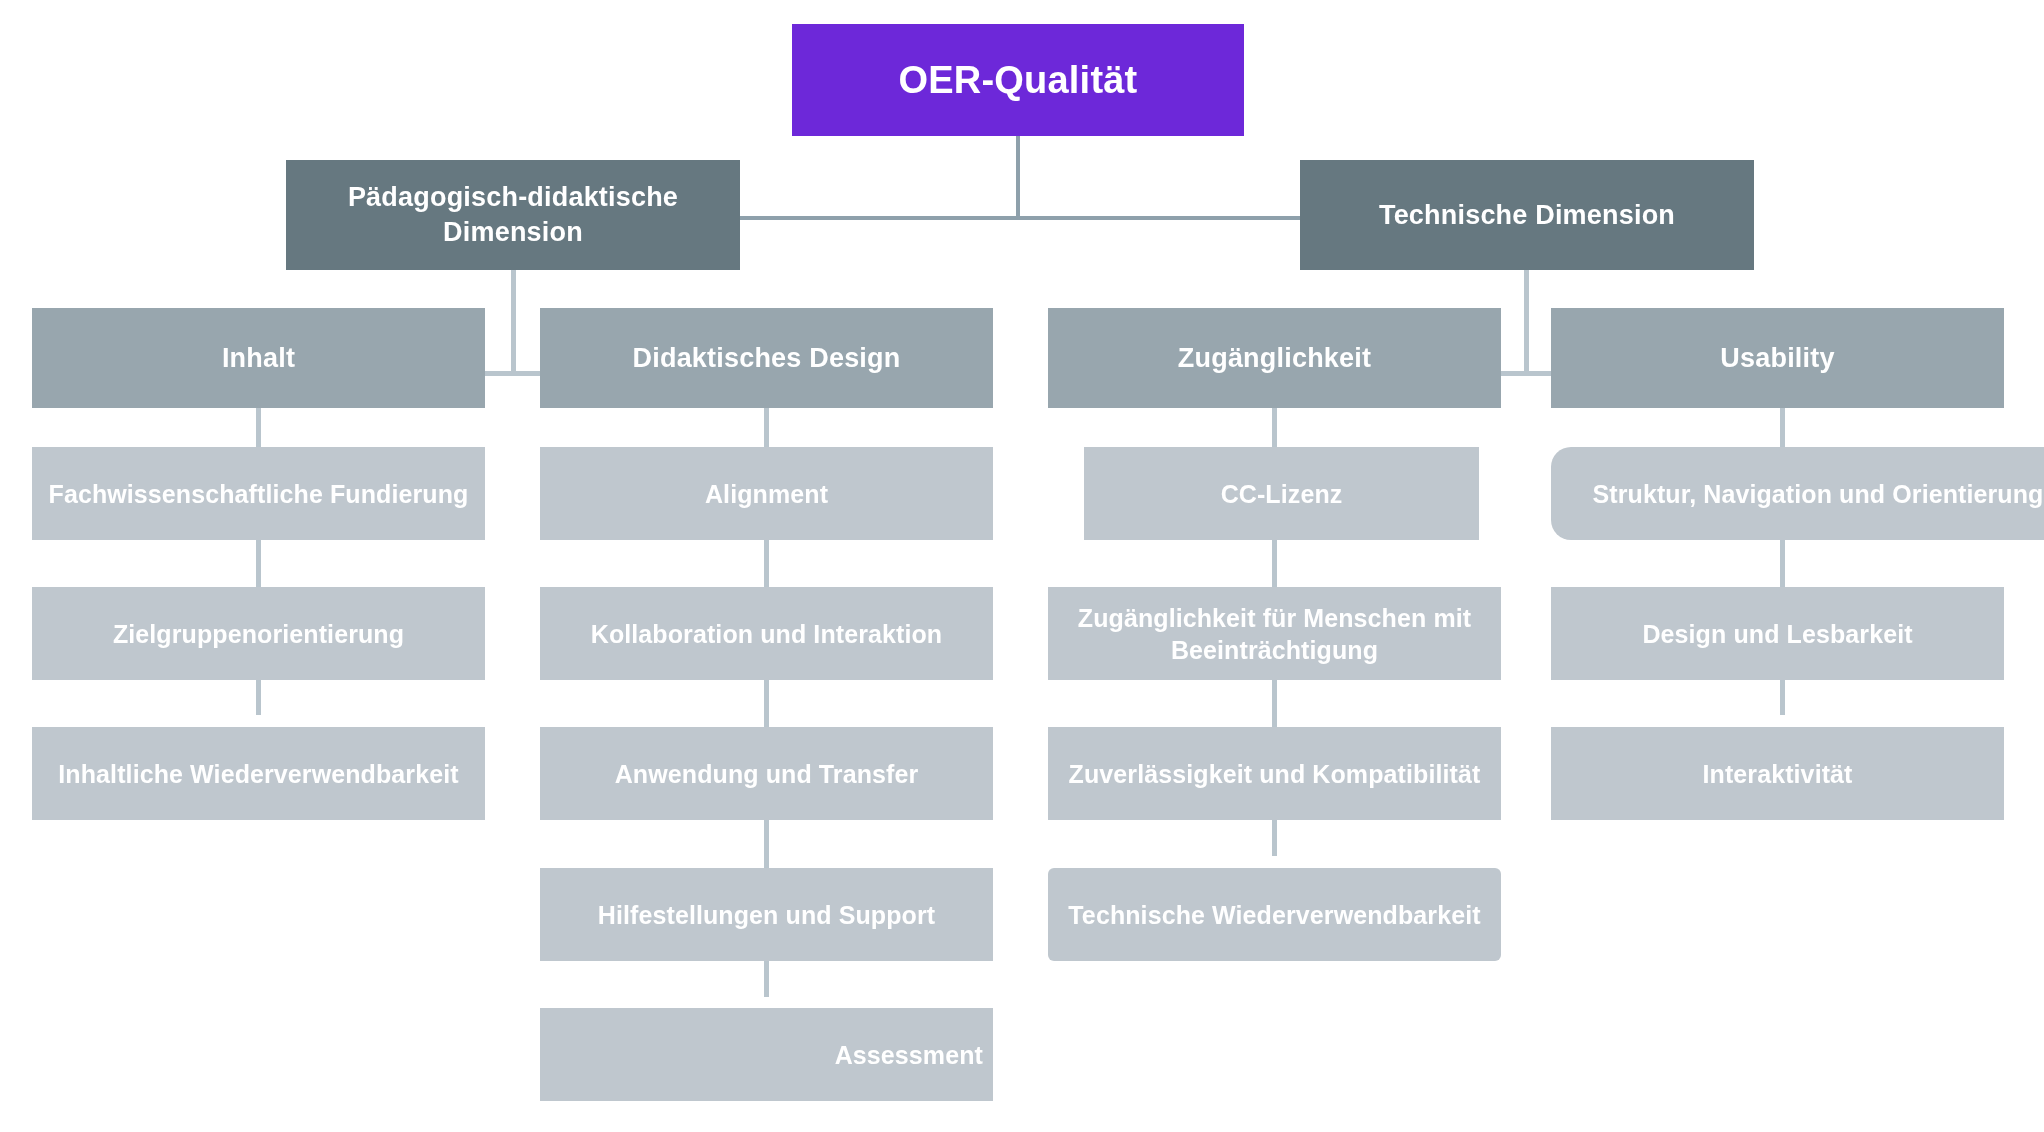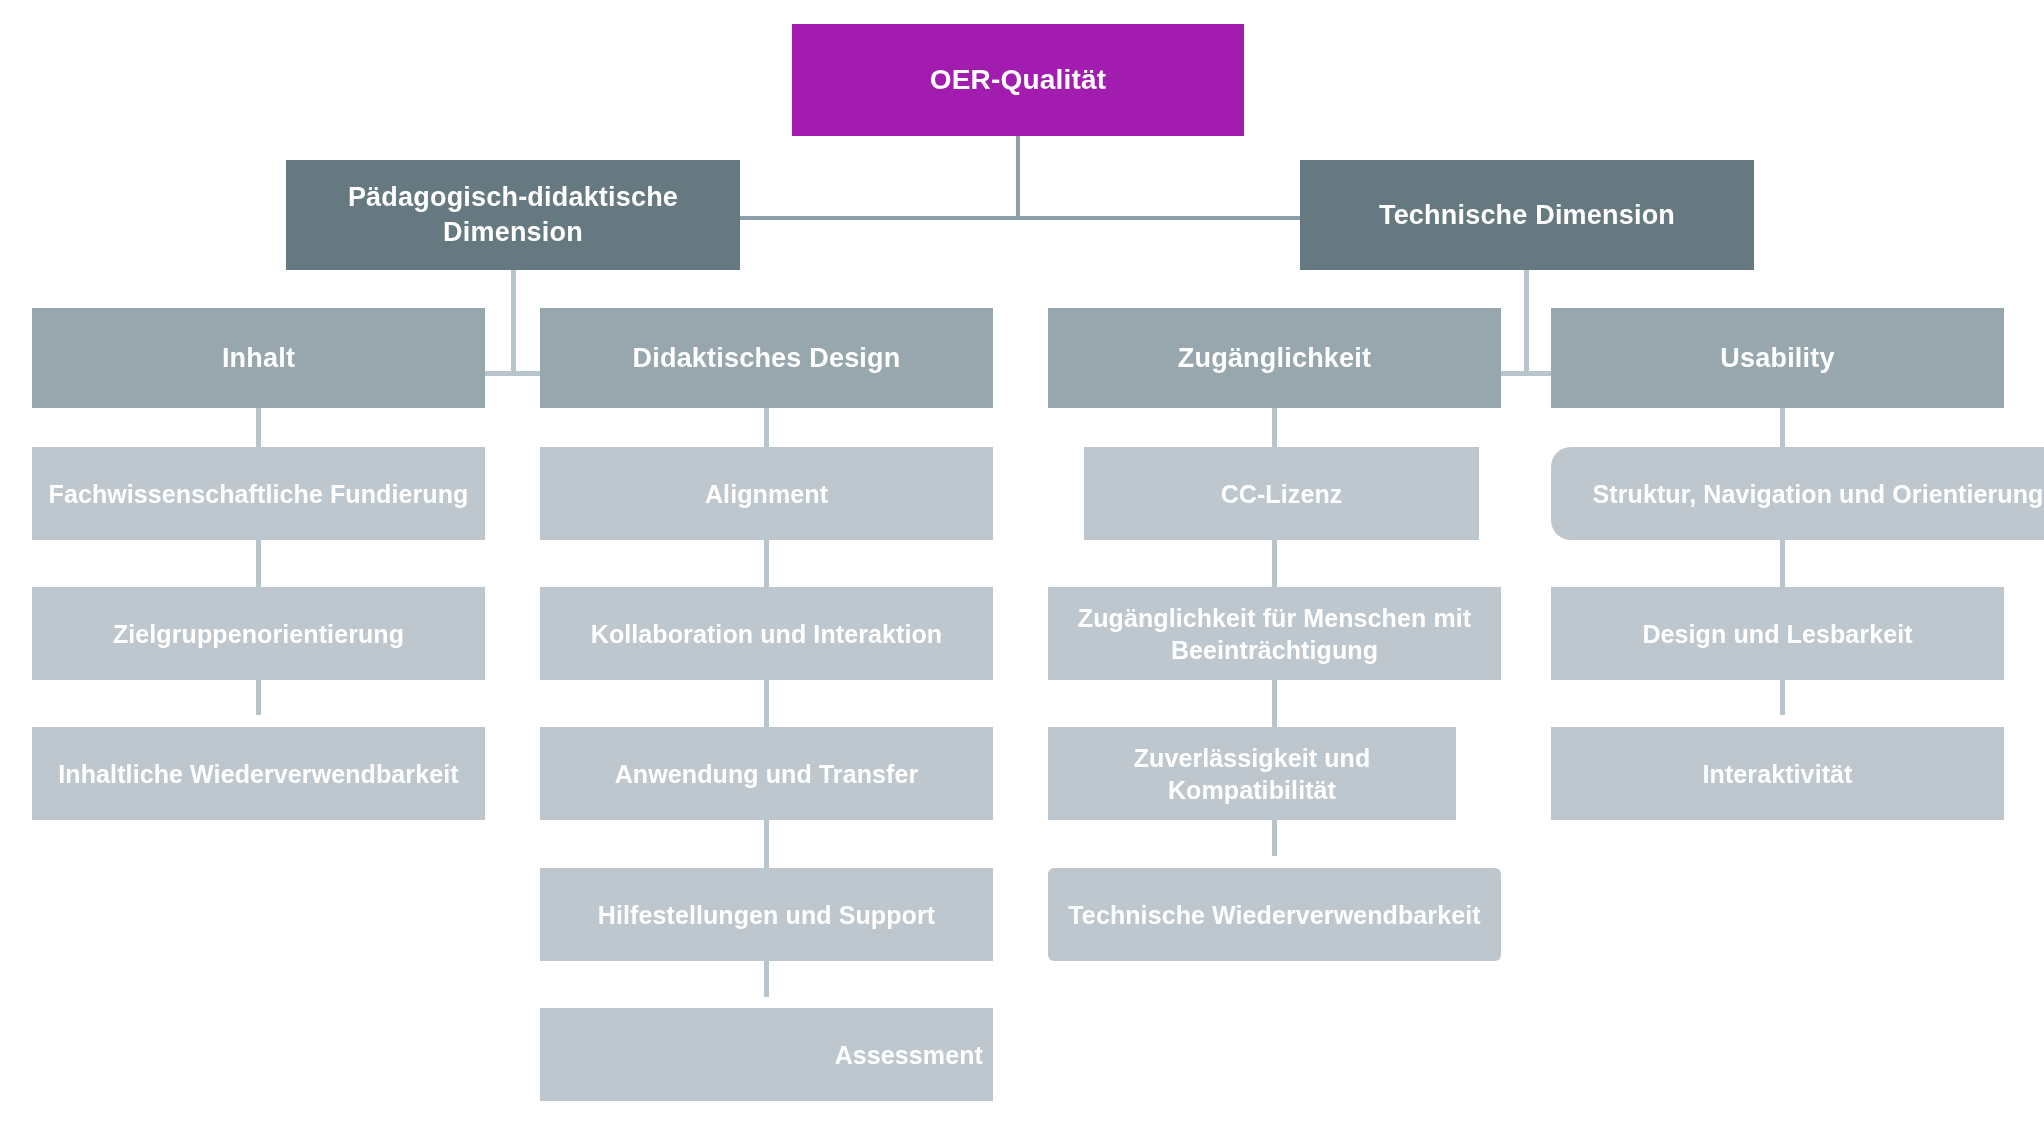--- a/index.html
+++ b/index.html
@@ -24,22 +24,22 @@
     align-items: center;
     justify-content: center;
     text-align: center;
     color: #ffffff;
     font-weight: bold;
     line-height: 1.28;
     padding: 4px 10px;
     z-index: 3;
   }
   .node.root {
-    background: #a21caf;
-    font-size: 28px;
+    background: #6d28d9;
+    font-size: 38px;
     letter-spacing: 0.2px;
   }
   .node.dim {
     background: #667880;
     font-size: 27px;
     letter-spacing: 0.2px;
   }
   .node.cat {
     background: #98a6ae;
     font-size: 27px;
@@ -139,21 +139,21 @@
   <div class="node item" style="left:540px; top:1008px; width:453px; height:93px;text-align:right;">
     <span class="label">Assessment</span>
   </div>
 
   <div class="node item" style="left:1084px; top:447px; width:395px; height:93px;">
     <span class="label">CC-Lizenz</span>
   </div>
   <div class="node item" style="left:1048px; top:587px; width:453px; height:93px;">
     <span class="label">Zugänglichkeit für Menschen mit Beeinträchtigung</span>
   </div>
-  <div class="node item" style="left:1048px; top:727px; width:408px; height:93px;">
+  <div class="node item" style="left:1048px; top:727px; width:453px; height:93px;">
     <span class="label">Zuverlässigkeit und Kompatibilität</span>
   </div>
   <div class="node item" style="left:1048px; top:868px; width:453px; height:93px;border-radius:6px;">
     <span class="label">Technische Wiederverwendbarkeit</span>
   </div>
 
   <div class="node item" style="left:1551px; top:447px; width:534px; height:93px;border-radius:20px;">
     <span class="label">Struktur, Navigation und Orientierung</span>
   </div>
   <div class="node item" style="left:1551px; top:587px; width:453px; height:93px;">

